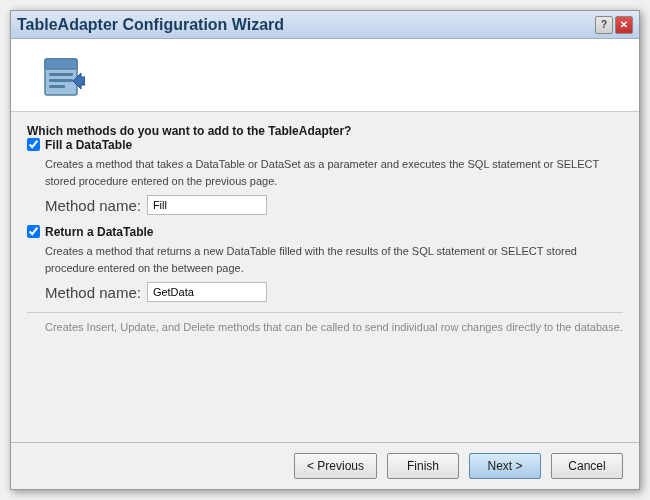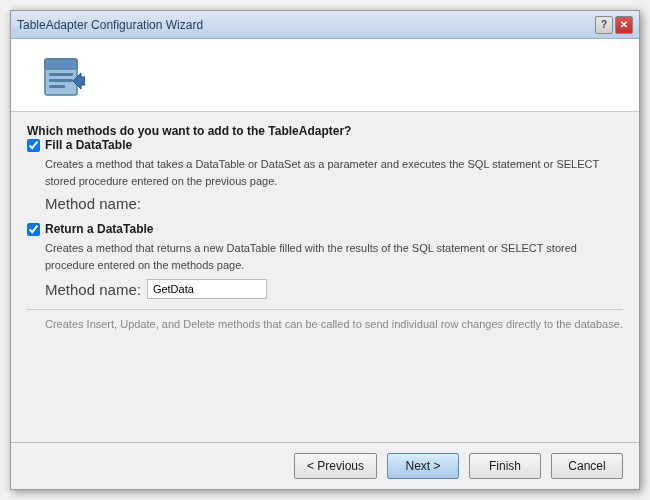--- a/index.html
+++ b/index.html
@@ -27,23 +27,23 @@
       background: linear-gradient(to bottom, #dde8f5, #bdd0e8);
       height: 28px;
       display: flex;
       align-items: center;
       justify-content: space-between;
       padding: 0 6px;
       border-bottom: 1px solid #9ab0c8;
       flex-shrink: 0;
     }
     .title-bar-title {
-      font-size: 12px;
+      font-size: 16px;
       color: #1a3c5e;
-      font-weight: normal;
+      font-weight: bold;
     }
     .title-bar-controls {
       display: flex;
       gap: 2px;
     }
     .title-btn {
       width: 18px;
       height: 18px;
       border: 1px solid #888;
       border-radius: 2px;
@@ -107,21 +107,20 @@
       font-weight: bold;
       color: #1a1a1a;
     }
     .option-row {
       display: flex;
       align-items: center;
       margin-bottom: 4px;
     }
     .checkbox-label {
       display: flex;
-      align-items: center;
       gap: 5px;
       font-size: 12px;
       font-weight: bold;
       color: #1a1a1a;
       cursor: pointer;
     }
     .checkbox-input {
       width: 13px;
       height: 13px;
       cursor: pointer;
@@ -230,39 +229,40 @@
 
       <div class="option-row">
         <label class="checkbox-label">
           <input type="checkbox" class="checkbox-input" checked="" style="">
           <span>Fill a DataTable</span>
         </label>
       </div>
       <div class="option-description">Creates a method that takes a DataTable or DataSet as a parameter and executes the SQL statement or SELECT stored procedure entered on the previous page.</div>
       <div class="method-row">
         <span class="method-label">Method name:</span>
+        <input type="text" class="method-input" value="Fill" style="">
       </div>
 
       <div class="option-row">
         <label class="checkbox-label">
           <input type="checkbox" class="checkbox-input" checked="" style="">
           <span>Return a DataTable</span>
         </label>
       </div>
-      <div class="option-description">Creates a method that returns a new DataTable filled with the results of the SQL statement or SELECT stored procedure entered on the methods page.</div>
+      <div class="option-description">Creates a method that returns a new DataTable filled with the results of the SQL statement or SELECT stored procedure entered on the between page.</div>
       <div class="method-row">
         <span class="method-label">Method name:</span>
         <input type="text" class="method-input" value="GetData" style="">
       </div>
 
       <div class="divider"></div>
 
       <div class="disabled-description">Creates Insert, Update, and Delete methods that can be called to send individual row changes directly to the database.</div>
     </div>
 
     <div class="footer">
       <button class="footer-btn">&lt; Previous</button>
+      <button class="footer-btn">Finish</button>
       <button class="footer-btn footer-btn-primary">Next &gt;</button>
-      <button class="footer-btn">Finish</button>
       <button class="footer-btn">Cancel</button>
     </div>
   </div>
 </div>
 
 </body></html>

